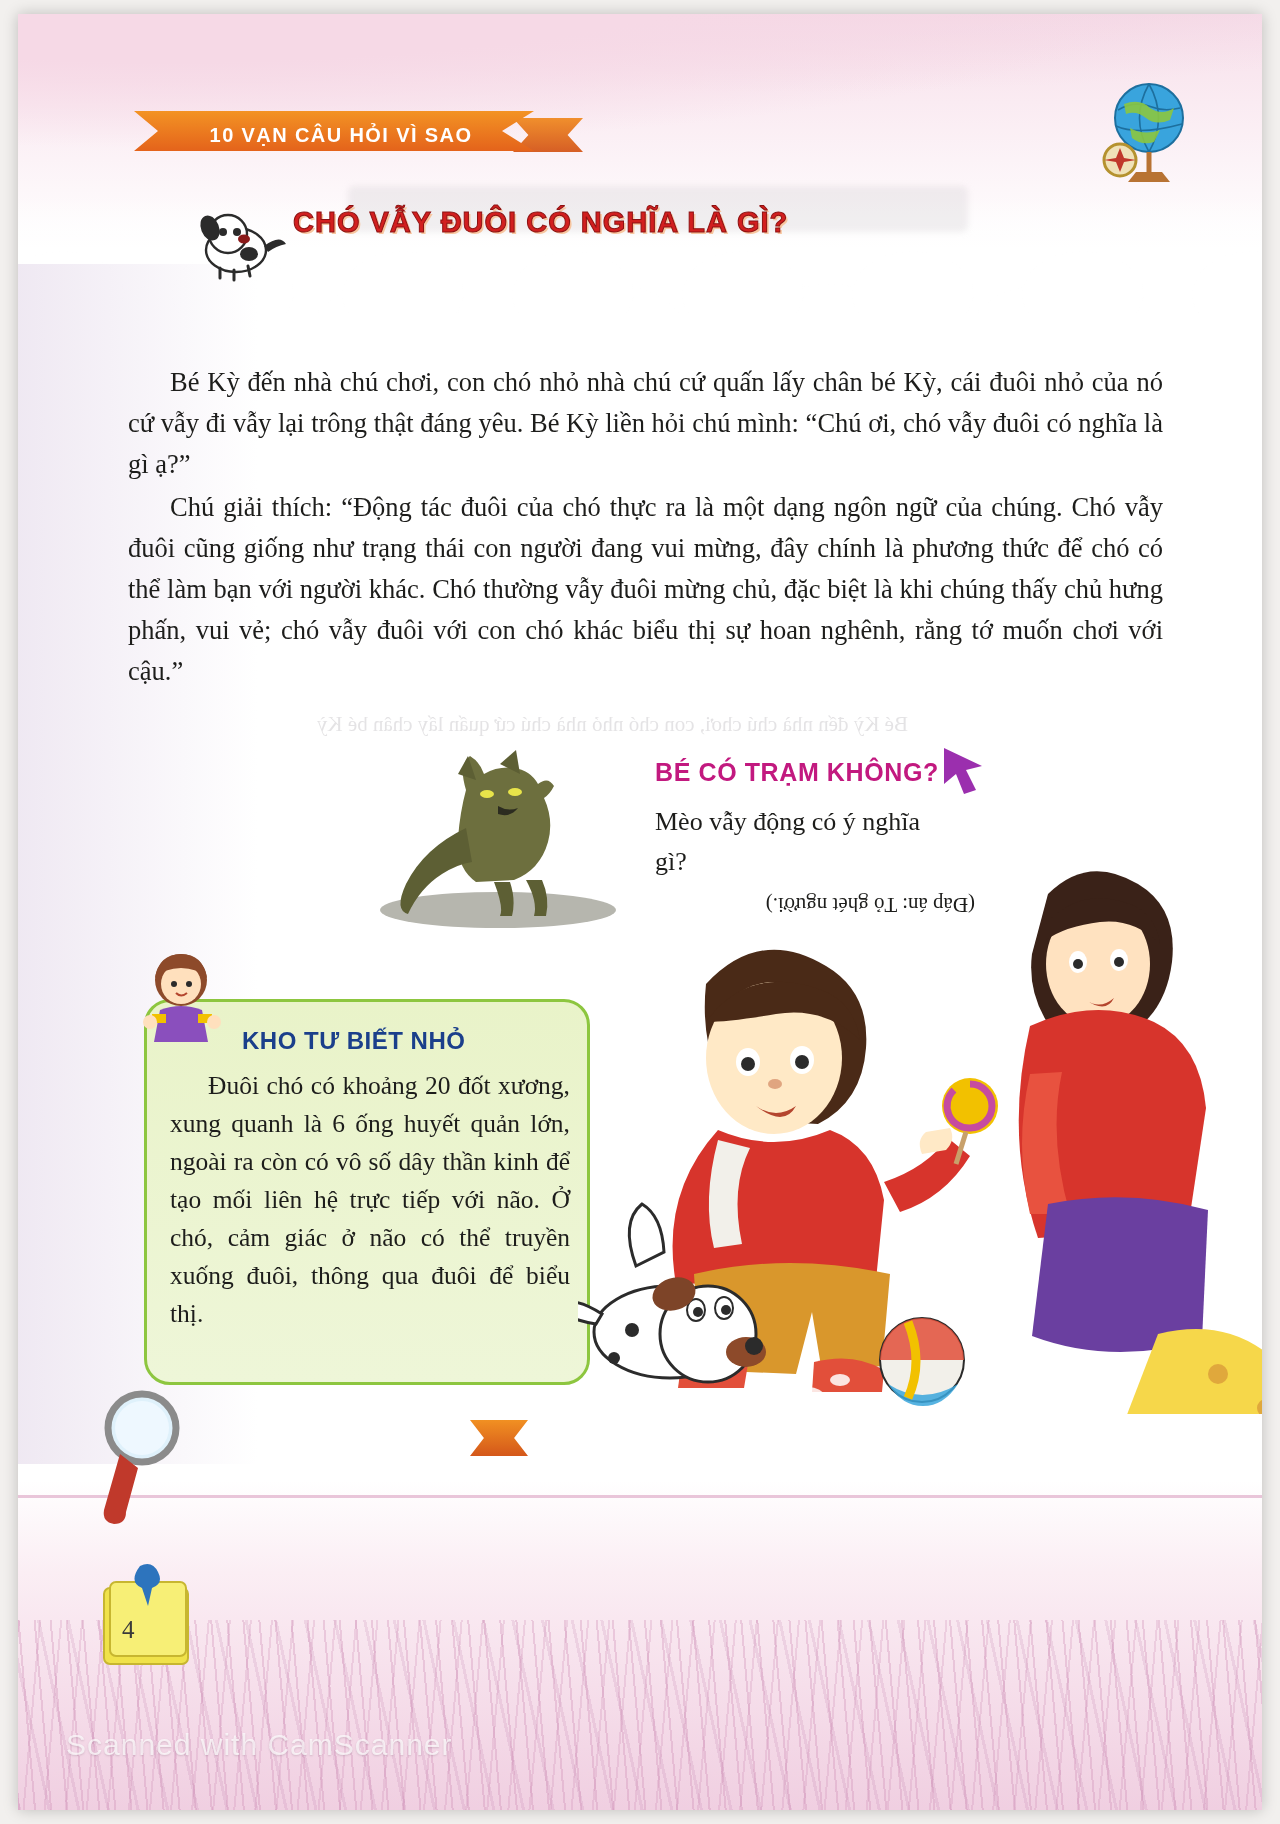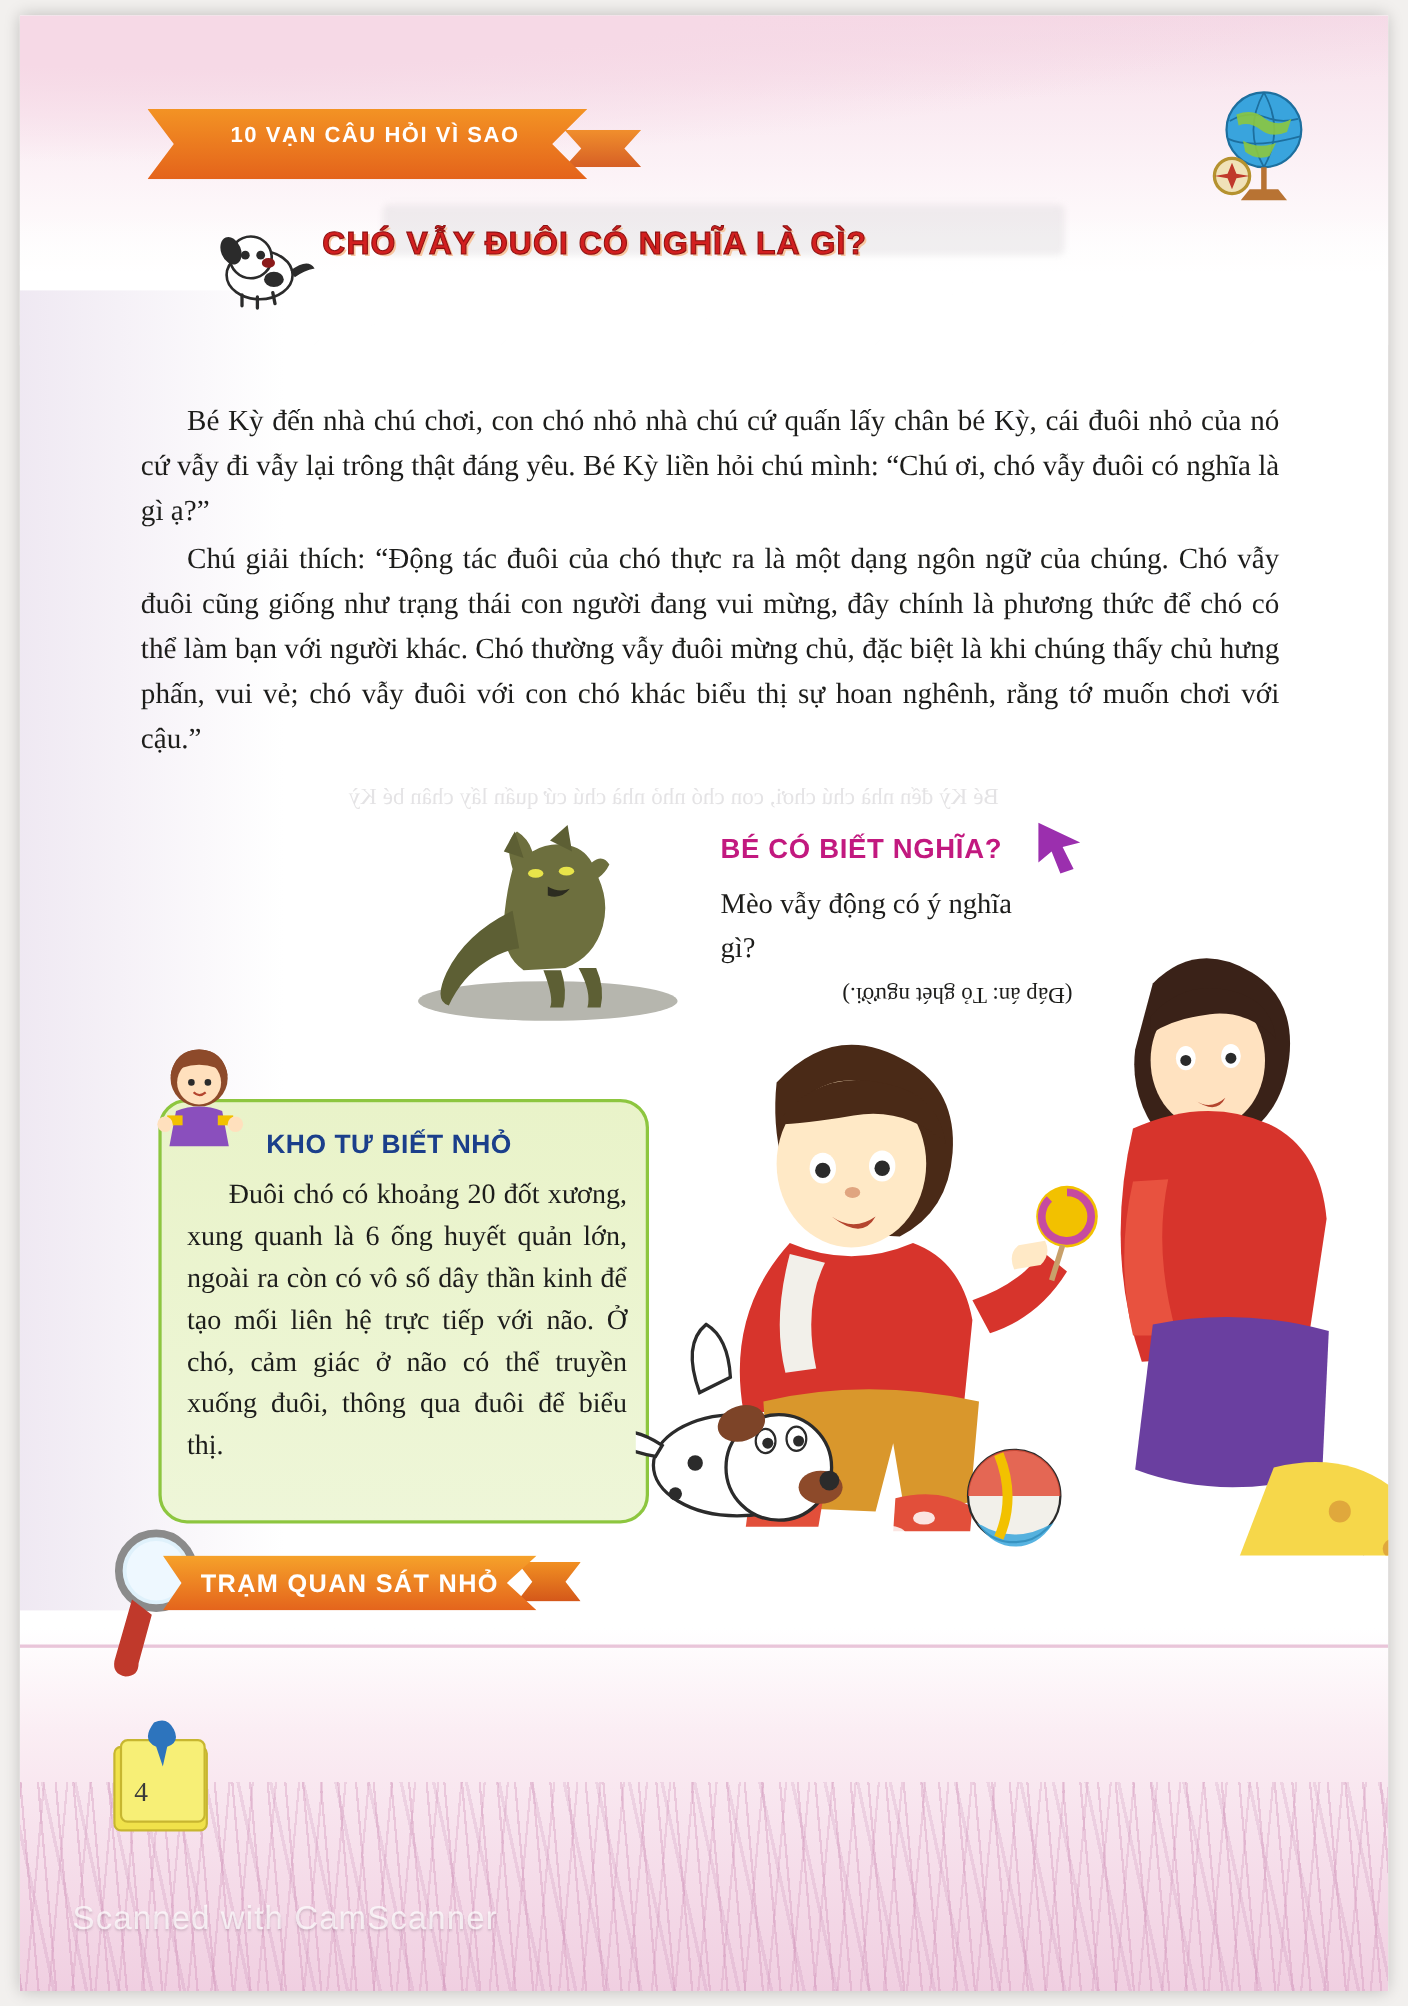--- a/index.html
+++ b/index.html
@@ -53,21 +53,21 @@
   }
   
   .ghost{
     position:absolute;left:70px;top:690px;width:820px;height:260px;
     color:#cfcdd0;opacity:.55;font-size:21px;line-height:40px;
     transform:scaleX(-1);filter:blur(.4px);pointer-events:none;
   }
 
   
   .ribbon{
-    position:absolute;left:116px;top:85px;height:64px;width:400px;
+    position:absolute;left:116px;top:97px;height:40px;width:400px;
     background:linear-gradient(#f39324,#e4631b);
     clip-path:polygon(0 0,100% 0,92% 50%,100% 100%,0 100%, 6% 50%);
     box-shadow:0 2px 3px rgba(0,0,0,.2);
   }
   .ribbon span{
     display:block;color:#fff;font-family:"Liberation Sans",sans-serif;
     font-weight:bold;letter-spacing:1.4px;font-size:20px;
     text-align:center;line-height:48px;padding-left:14px;
   }
   .ribbon-tail{
@@ -235,21 +235,21 @@
     <path d="M118 96 q-42 20 -60 56 q-12 26 2 30 q12 -26 34 -40 q16 -10 30 -12z" fill="#5d5f34"></path>
     <path d="M146 150 q10 26 6 34 l12 0 q4 -16 -2 -34z" fill="#5d5f34"></path>
     <path d="M178 148 q12 22 8 36 l12 0 q4 -18 -4 -36z" fill="#5d5f34"></path>
     <ellipse cx="139" cy="62" rx="7" ry="4" fill="#e8e44a"></ellipse>
     <ellipse cx="167" cy="60" rx="7" ry="4" fill="#e8e44a"></ellipse>
     <path d="M150 74 q10 6 20 2 q-8 10 -20 6z" fill="#2c2c20"></path>
     <path d="M120 24 l8 24 -18 -6z" fill="#5d5f34"></path>
     <path d="M168 18 l4 24 -20 -10z" fill="#5d5f34"></path>
   </svg>
 
-  <div class="bcbk-title">BÉ CÓ BIẾT NGHĨA?</div>
+  <div class="bcbk-title">BÉ CÓ TRẠM KHÔNG?</div>
   <svg class="bcbk-arrow" viewBox="0 0 46 52">
     <path d="M4 4 L42 22 L26 26 L36 46 L24 50 L16 30 L4 40z" fill="#9b2fae"></path>
   </svg>
   <div class="bcbk-q">Mèo vẫy động có ý nghĩa gì?</div>
   <div class="bcbk-a">(Đáp án: Tỏ ghét người.)</div>
 
   <div class="kho-box"></div>
   <svg class="girl" viewBox="0 0 86 110">
     <circle cx="43" cy="36" r="26" fill="#8d4a2a"></circle>
     <circle cx="43" cy="40" r="20" fill="#ffe0bd"></circle>
@@ -337,23 +337,20 @@
       <ellipse cx="42" cy="614" rx="12" ry="7" fill="#ffffff" opacity=".85"></ellipse>
     </g>
   </svg>
 
   <svg class="magnifier" viewBox="0 0 110 150">
     <circle cx="46" cy="44" r="34" fill="#dff1fb" stroke="#8b8b8b" stroke-width="7"></circle>
     <circle cx="46" cy="44" r="27" fill="#eef8ff"></circle>
     <path d="M24 70 L8 126 q-2 12 10 14 q12 0 12 -12 l12 -44z" fill="#c0392b"></path>
   </svg>
   <div class="tram-tail"></div>
-  <div class="tram">
-    <span>TRẠM QUAN SÁT NHỎ</span>
-  </div>
 
   <svg class="pagebox" viewBox="0 0 100 110">
     <rect x="8" y="26" width="84" height="76" rx="6" fill="#f0e24a" stroke="#c7b630" stroke-width="2"></rect>
     <rect x="14" y="20" width="76" height="74" rx="6" fill="#f7ef76" stroke="#c7b630" stroke-width="2"></rect>
     <path d="M44 4 q12 -6 18 6 q6 12 -6 16 l-4 18 -6 -18 q-14 -6 -2 -22z" fill="#2d74bd"></path>
   </svg>
   <div class="pagenum">4</div>
 
   <div class="watermark">Scanned with CamScanner</div>
 </div>

